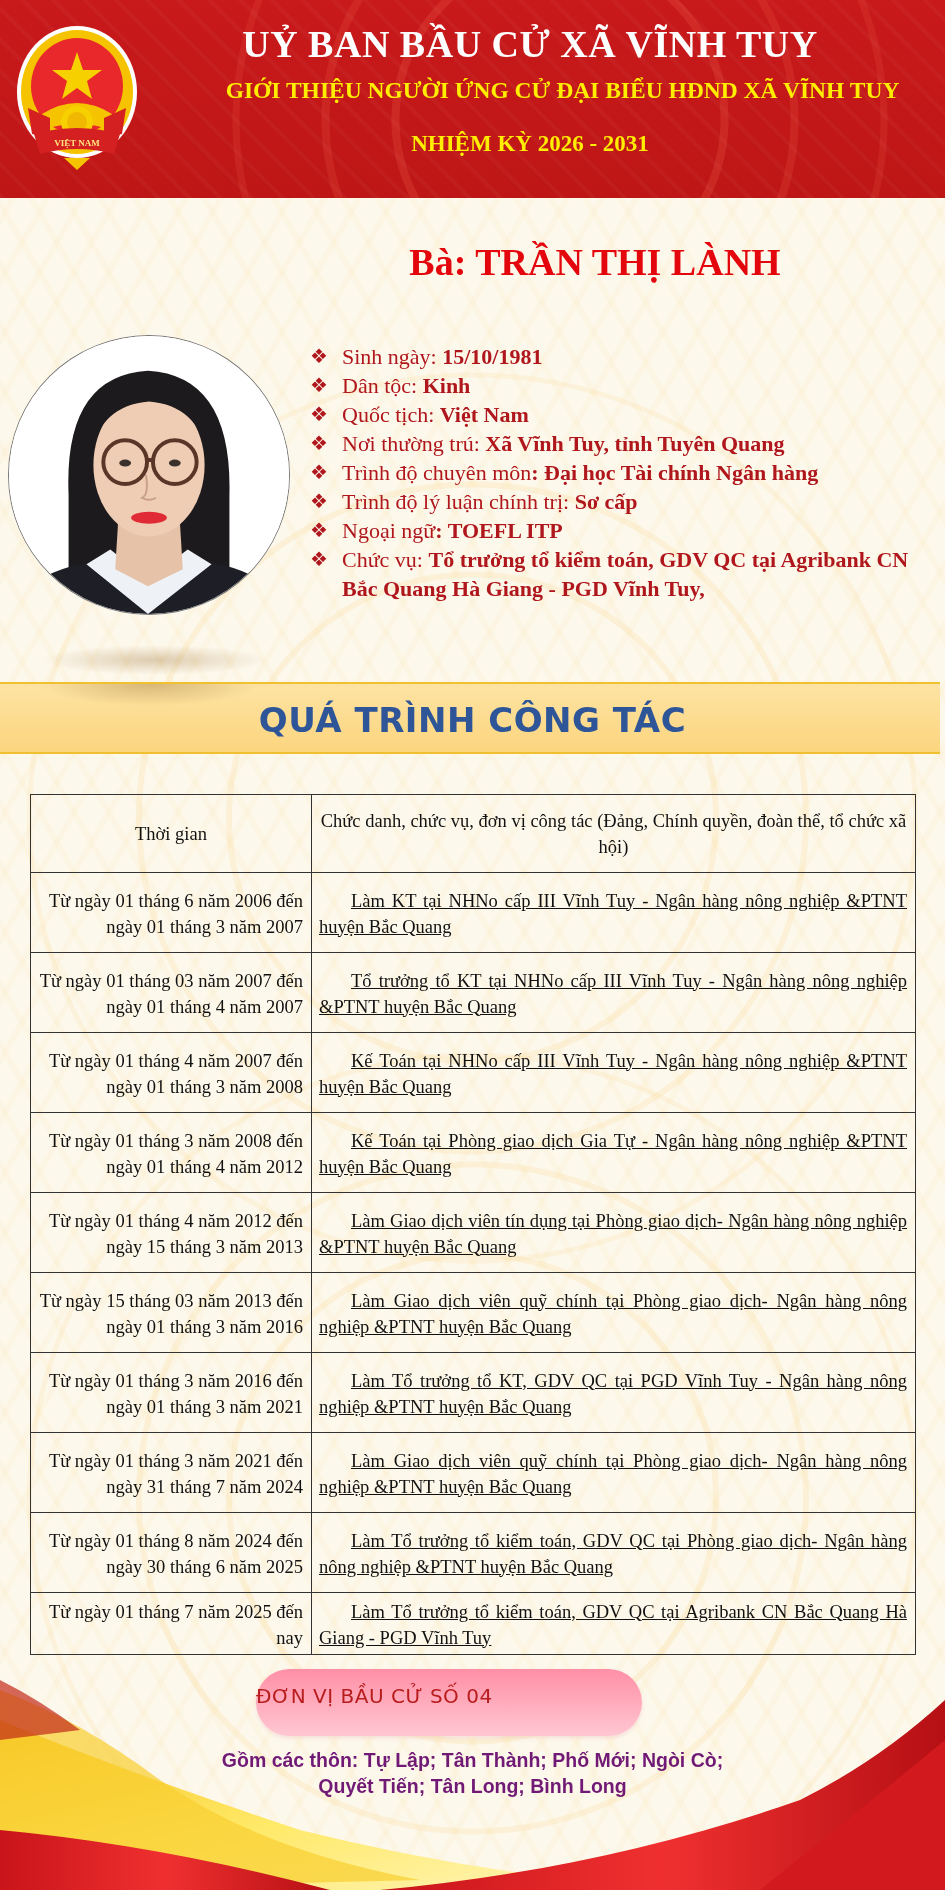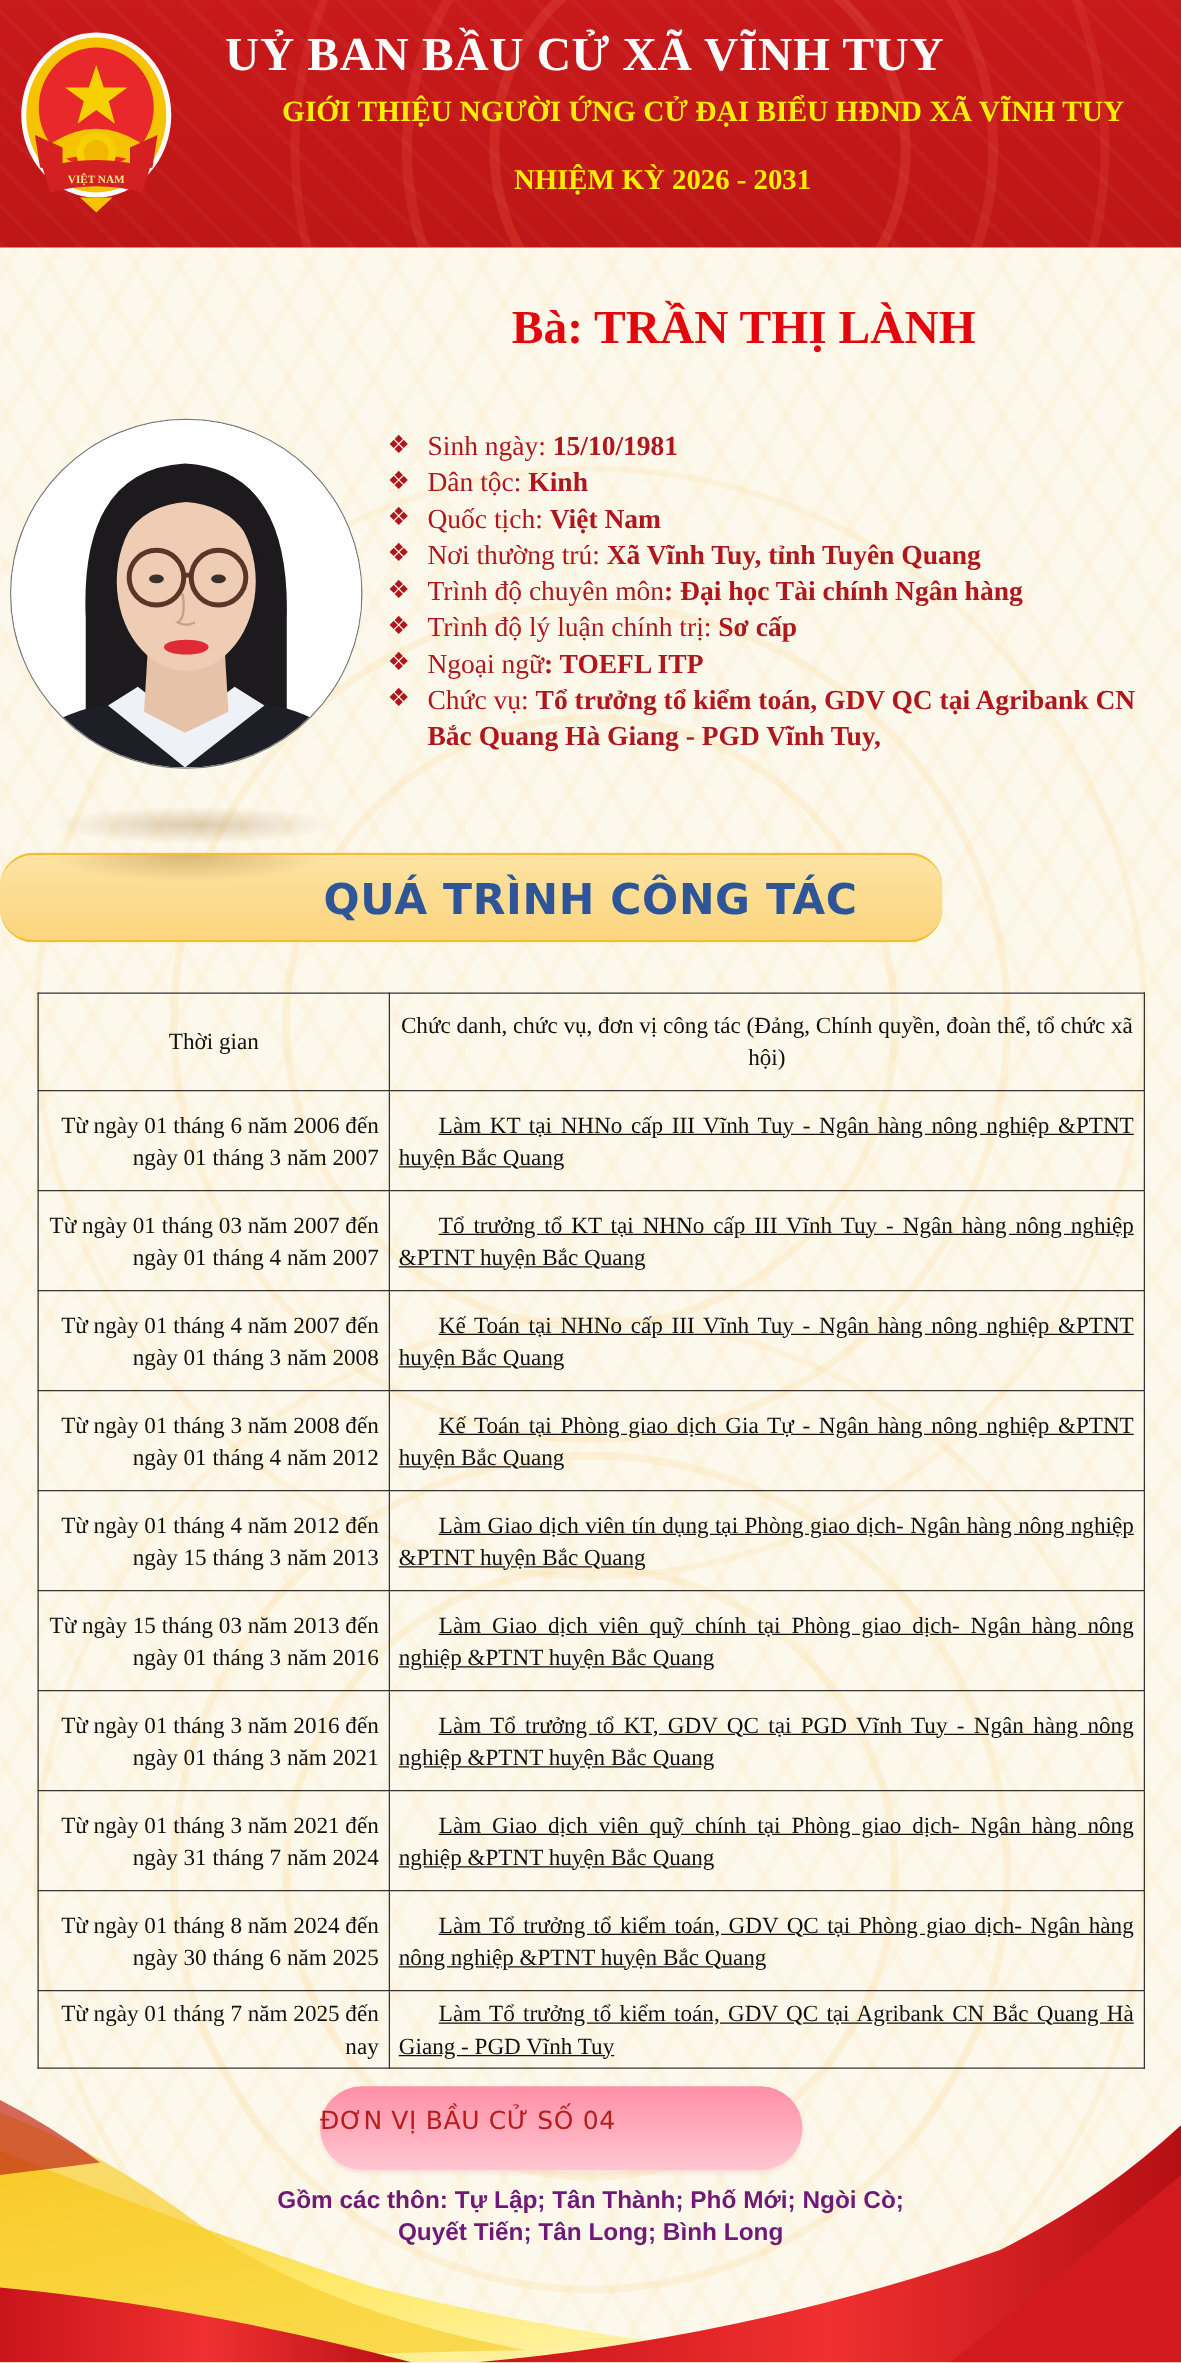--- a/index.html
+++ b/index.html
@@ -26,21 +26,21 @@
       radial-gradient(circle at 560px 120px, transparent 0 160px, rgba(255,120,90,0.18) 161px 168px, transparent 169px 230px, rgba(255,120,90,0.15) 231px 238px, transparent 239px 320px, rgba(255,120,90,0.13) 321px 327px, transparent 328px),
       repeating-linear-gradient(45deg, rgba(255,255,255,0.03) 0 4px, transparent 4px 22px),
       linear-gradient(180deg, #c8191b 0%, #be1616 100%);
     overflow: hidden;
   }
   .emblem {
     position: absolute; left: 14px; top: 22px; width: 126px; height: 150px;
   }
   .header-title {
     position: absolute; left: 180px; top: 22px; width: 700px;
-    color: #ffffff; font-weight: bold;
+    text-align: center; color: #ffffff; font-weight: bold;
     font-size: 38px; letter-spacing: 0.5px;
   }
   .header-sub {
     position: absolute; left: 180px; top: 77px; width: 765px;
     text-align: center; color: #ffee00; font-weight: bold;
     font-size: 23.5px; letter-spacing: 0px;
   }
   .header-term {
     position: absolute; left: 180px; top: 131px; width: 700px;
     text-align: center; color: #ffee00; font-weight: bold;
@@ -71,23 +71,23 @@
     color: #b0171d;
   }
   .info-list li { position: relative; padding-left: 32px; }
   .info-list .bullet {
     position: absolute; left: 0; top: 0; color: #b0171d; font-size: 20px;
   }
   .info-list .label { font-weight: normal; }
   .info-list .value { font-weight: bold; }
   
   .section-bar {
-    position: absolute; left: 0; top: 682px; width: 754px; height: 72px;
+    position: absolute; left: 0; top: 682px; width: 940px; height: 72px;
     background: linear-gradient(180deg, #fde3a3 0%, #fcd57e 100%);
-    border-top: 2px solid #f0c030; border-bottom: 2px solid #f0c030; border-radius: 27px;
+    border-top: 2px solid #f0c030; border-bottom: 2px solid #f0c030;
   }
   .section-bar .glow {
     position: absolute; left: 40px; top: 0; width: 220px; height: 22px;
     background: radial-gradient(ellipse at center top, rgba(170,130,70,0.45) 0%, rgba(170,130,70,0) 70%);
   }
   .section-title {
     position: absolute; left: 0; top: 16px; width: 945px;
     text-align: center; color: #2e5597;
     font-family: "DejaVu Sans", sans-serif; font-weight: bold;
     font-size: 34px; letter-spacing: 0.5px;

